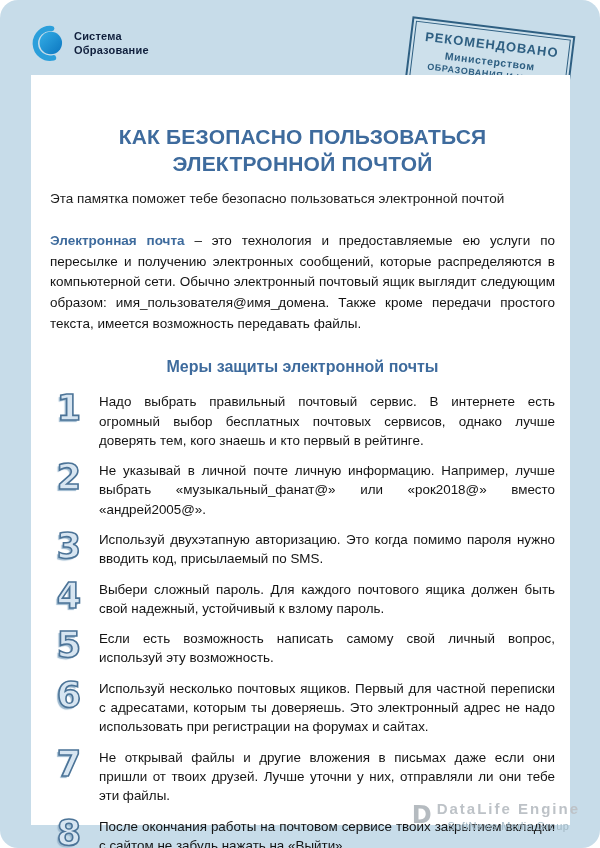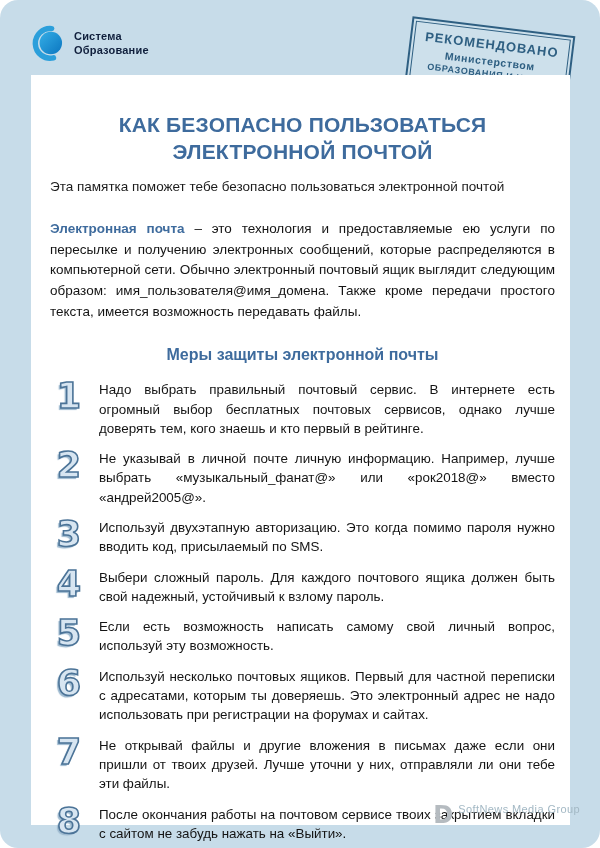--- a/index.html
+++ b/index.html
@@ -17,21 +17,21 @@
 
   
   .stamp{position:absolute;top:26px;right:28px;transform:rotate(7deg);
          border:2px solid #2e5f82;padding:2px;color:#2e5f82;background:rgba(255,255,255,.12);}
   .stamp-inner{border:1px solid #2e5f82;padding:6px 10px 7px;text-align:center;}
   .stamp-l1{font-size:13px;font-weight:bold;letter-spacing:1px;white-space:nowrap;}
   .stamp-l2{font-size:10.5px;font-weight:bold;margin-top:3px;letter-spacing:.6px;}
   .stamp-l3{font-size:9px;font-weight:bold;margin-top:2px;letter-spacing:.6px;text-transform:uppercase;}
 
   
-  .title{margin-top:0;text-align:center;color:#3e6b9d;font-weight:bold;
+  .title{margin-top:12px;text-align:center;color:#3e6b9d;font-weight:bold;
          font-size:21px;line-height:1.3;letter-spacing:.2px;}
   .subtitle{margin-top:13px;font-size:13.5px;color:#1c1c1c;}
 
   .intro{margin-top:25px;font-size:13.5px;line-height:1.55;text-align:justify;color:#141414;}
   .intro .lead{color:#3e6b9d;font-weight:bold;margin-top:16px;}
 
   .section-title{margin-top:23px;text-align:center;font-size:16px;font-weight:bold;color:#3e6b9d;}
 
   
   .tips{margin-top:16px;}
@@ -138,17 +138,18 @@
           <div class="tip-text">После окончания работы на почтовом сервисе твоих закрытием вкладки с сайтом не забудь нажать на «Выйти».</div>
         </div>
 
       </div>
     </div>
   </div>
 
   <div class="watermark">
     <div class="wm-icon">D</div>
     <div>
+      <div class="wm-brand">DataLife Engine</div>
       <div class="wm-sub">SoftNews Media Group</div>
     </div>
   </div>
 
 </div>
 
 </body></html>

